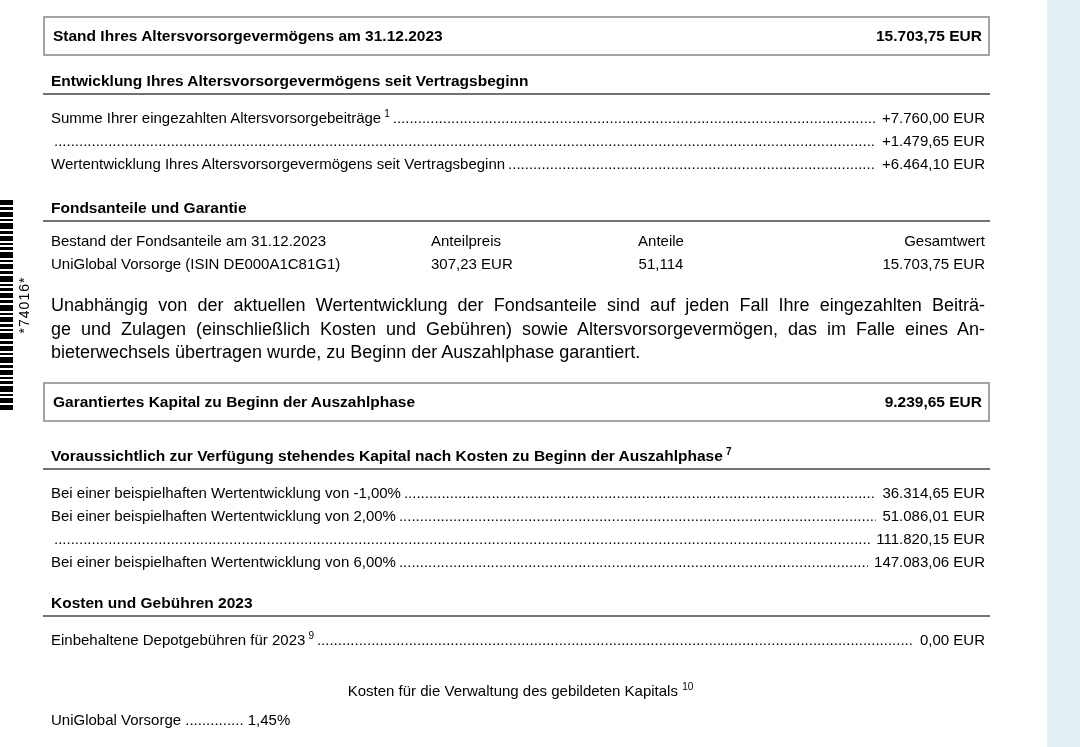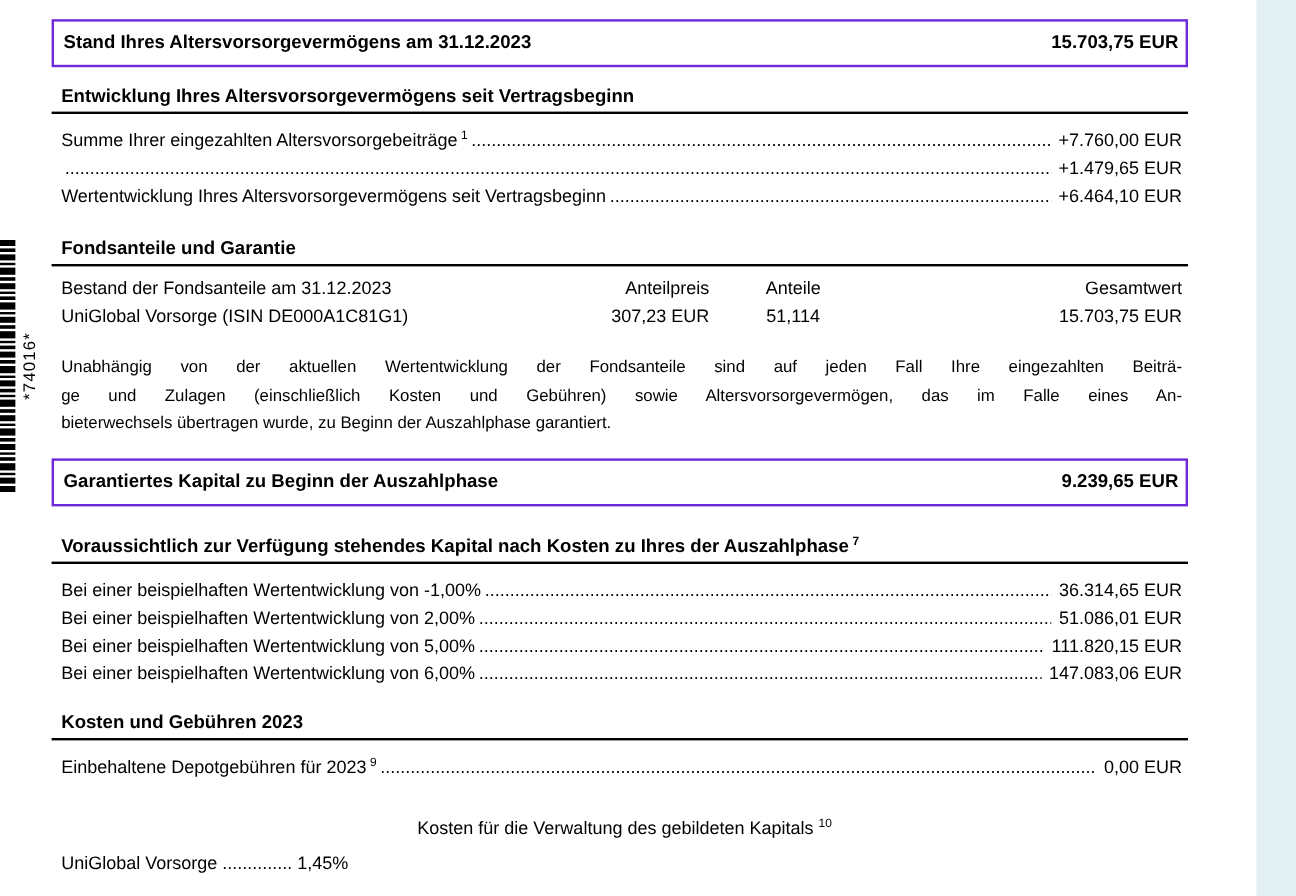--- a/index.html
+++ b/index.html
@@ -37,33 +37,33 @@
     letter-spacing: 1px;
     font-weight: 500;
   }
   
   .content {
     position: absolute;
     left: 43px; top: 16px;
     width: 947px;
   }
   .value-box {
-    border: 2px solid #6d28d9;
+    border: 2px solid #a3a3a3;
     display: flex;
     justify-content: space-between;
     align-items: baseline;
     padding: 9px 6px 9px 8px;
     font-weight: bold;
     font-size: 15.5px;
   }
   .section-heading {
     font-weight: bold;
     font-size: 15.5px;
     padding: 0 0 3px 8px;
-    border-bottom: 2px solid #000000;
+    border-bottom: 2px solid #737373;
   }
   sup { font-size: 10px; vertical-align: super; line-height: 0; }
   .rows { margin-top: 8px; }
   .leader-row {
     display: flex;
     align-items: flex-end;
     font-size: 15px;
     height: 23px;
     padding: 0 5px 0 8px;
   }
@@ -76,25 +76,25 @@
   }
   .leader-row .dots::after {
     content: "..........................................................................................................................................................................................................................................................";
   }
   .leader-row .val { white-space: nowrap; padding-left: 6px; }
   
   .fund-table { margin-top: 10px; font-size: 15px; padding: 0 5px 0 8px; }
   .fund-row { display: flex; align-items: baseline; height: 23px; }
   .fund-row.head { font-weight: normal; }
   .fc1 { width: 380px; }
-  .fc2 { width: 160px; text-align: right; }
+  .fc2 { width: 160px; text-align: left; }
   .fc3 { width: 140px; text-align: center; }
   .fc4 { flex: 1; text-align: right; }
   
-  .note { margin-top: 16px; font-size: 14px; line-height: 23.5px; padding: 0 5px 0 8px; }
+  .note { margin-top: 16px; font-size: 18px; line-height: 23.5px; padding: 0 5px 0 8px; }
   .note .just { text-align: justify; text-align-last: justify; }
   
   .plain-line { font-size: 15px; padding-left: 8px; }
   .short-leader::after { content: " .............. "; }
   
   .mt-head1 { margin-top: 16px; }
   .mt-head2 { margin-top: 27px; }
   .mt-box2  { margin-top: 17px; }
   .mt-head3 { margin-top: 25px; }
   .mt-head4 { margin-top: 24px; }
@@ -197,34 +197,33 @@
       <div class="just">Unabhängig von der aktuellen Wertentwicklung der Fondsanteile sind auf jeden Fall Ihre eingezahlten Beiträ-</div>
       <div class="just">ge und Zulagen (einschließlich Kosten und Gebühren) sowie Altersvorsorgevermögen, das im Falle eines An-</div>
       <div>bieterwechsels übertragen wurde, zu Beginn der Auszahlphase garantiert.</div>
     </div>
 
     <div class="value-box mt-box2">
       <span>Garantiertes Kapital zu Beginn der Auszahlphase</span>
       <span>9.239,65 EUR</span>
     </div>
 
-    <div class="section-heading mt-head3"><span>Voraussichtlich zur Verfügung stehendes Kapital nach Kosten zu Ihres der Auszahlphase</span> <sup>7</sup></div>
+    <div class="section-heading mt-head3"><span>Voraussichtlich zur Verfügung stehendes Kapital nach Kosten zu Beginn der Auszahlphase</span> <sup>7</sup></div>
     <div class="rows">
       <div class="leader-row">
         <span class="lbl">Bei einer beispielhaften Wertentwicklung von -1,00%</span>
         <span class="dots"></span>
         <span class="val">36.314,65 EUR</span>
       </div>
       <div class="leader-row">
         <span class="lbl">Bei einer beispielhaften Wertentwicklung von 2,00%</span>
         <span class="dots"></span>
         <span class="val">51.086,01 EUR</span>
       </div>
       <div class="leader-row">
-        <span class="lbl">Bei einer beispielhaften Wertentwicklung von 5,00%</span>
         <span class="dots"></span>
         <span class="val">111.820,15 EUR</span>
       </div>
       <div class="leader-row">
         <span class="lbl">Bei einer beispielhaften Wertentwicklung von 6,00%</span>
         <span class="dots"></span>
         <span class="val">147.083,06 EUR</span>
       </div>
     </div>
 

